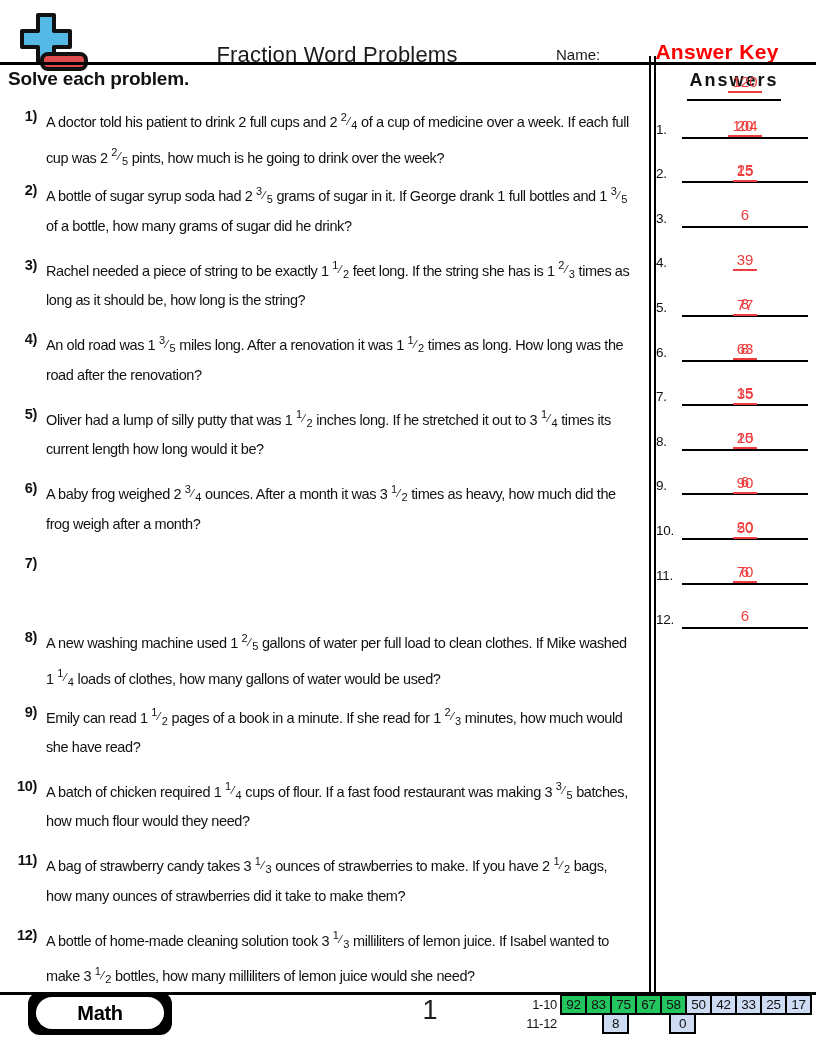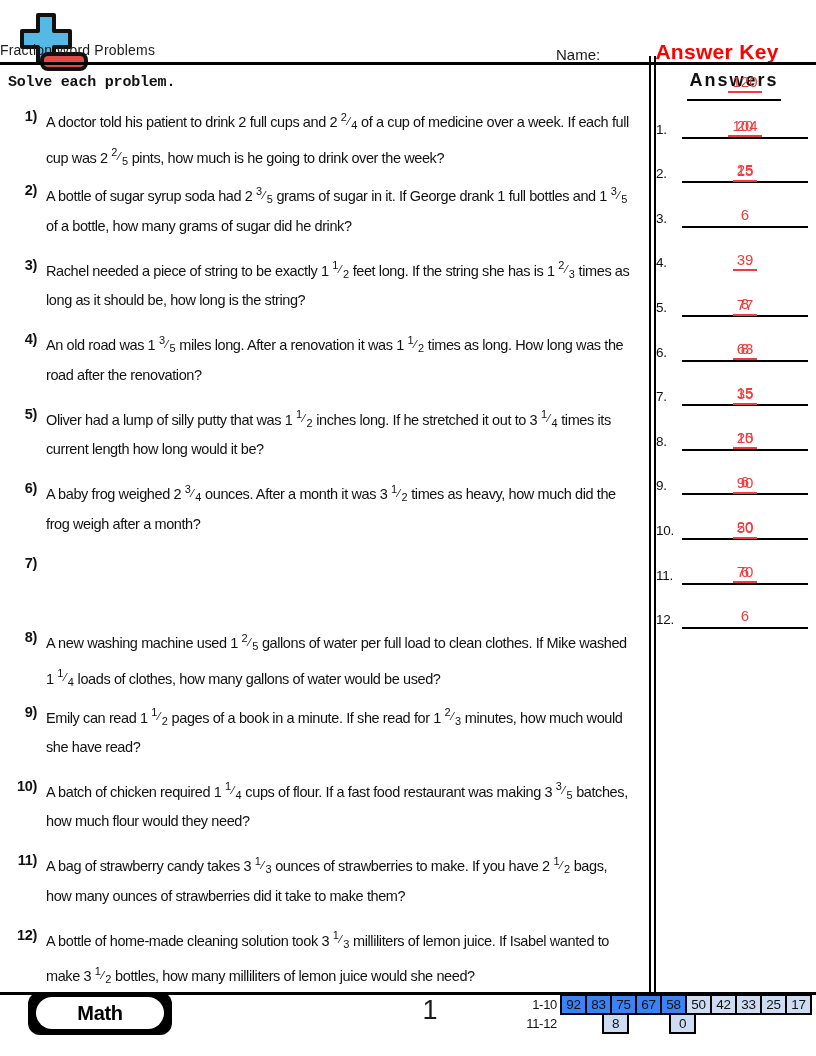--- a/index.html
+++ b/index.html
@@ -2,27 +2,27 @@
 <html style="--answer-key-red: #ff0000; --answer-red: #f03c3c; --score-shade: #cddcf3; --logo-blue: #55b9e5; --logo-red: #e14b4b;"><head>
 <meta charset="utf-8">
 <style>
   html,body{margin:0;padding:0;background:#fff;}
   .page{
     position:relative; width:816px; height:1056px; background:#fff; overflow:hidden;
     font-family:"Liberation Sans","DejaVu Sans",sans-serif; color:#111;
   }
   
   .logo{position:absolute; left:14px; top:10px; width:80px; height:64px;}
-  .worksheet-title{position:absolute; left:0; top:42px; width:650px; 
-    font-size:14px; letter-spacing:.2px; color:#1a1a1a;}
+  .worksheet-title{position:absolute; left:12px; top:42px; width:650px; text-align:center;
+    font-size:22px; letter-spacing:.2px; color:#1a1a1a;}
   .name-label{position:absolute; left:556px; top:46px; font-size:15px; color:#1a1a1a;}
   .answer-key{position:absolute; left:622px; top:40px; width:190px; text-align:center;
     font-size:21px; font-weight:700; color:var(--answer-key-red); letter-spacing:.3px;}
   .header-rule{position:absolute; left:0; top:62px; width:816px; height:3px; background:#000;}
-  .instruction{position:absolute; left:8px; top:74px; font-size:15px; font-weight:700; letter-spacing:-.2px;font-family:Liberation Mono, monospace;}
+  .instruction{position:absolute; left:8px; top:68px; font-size:19px; font-weight:700; letter-spacing:-.2px;}
   
   .problems{position:absolute; left:0; top:64px; width:649px; padding-top:35px; box-sizing:border-box;}
   .problem{height:74.45px; box-sizing:border-box; padding-top:4px; display:flex; align-items:flex-start;}
   .pnum{width:46px; min-width:46px; text-align:right; padding-right:9px; box-sizing:border-box;
     font-weight:700; font-size:14.5px; line-height:26.5px; letter-spacing:-.3px;}
   .ptext{flex:1; font-size:14.5px; line-height:26.5px; letter-spacing:-.4px; padding-right:16px;}
   .pfrac{white-space:nowrap;}
   .fr-n{font-size:11px; vertical-align:6.5px; letter-spacing:0;}
   .fr-s{font-size:11px; vertical-align:2px; margin:0 1px 0 1px;}
   .fr-d{font-size:11px; vertical-align:-2.5px; letter-spacing:0; margin-left:1px;}
@@ -46,21 +46,21 @@
   .math-pill{position:absolute; left:8px; top:5px; right:8px; bottom:6px; background:#fff; border-radius:16px;
     display:flex; align-items:center; justify-content:center; font-size:20px; font-weight:700; letter-spacing:-.3px; color:#000;}
   .site{position:absolute; left:182px; top:1007px; font-size:16px; letter-spacing:-.2px; color:#1a1a1a;}
   .page-num{position:absolute; left:400px; top:995px; width:60px; text-align:center; font-size:27px; color:#1a1a1a;}
   .score-grid{position:absolute; left:521px; top:994px;}
   .score-row{display:flex;}
   .score-row + .score-row{margin-top:-2px;gap:42px;}
   .score-label{width:41px; min-width:41px; text-align:right; padding-right:5px; box-sizing:border-box;
     font-size:13px; line-height:21px; letter-spacing:-.3px;}
   .score-cell{box-sizing:border-box; width:27px; height:21px; border:2px solid #000; margin-left:-2px;
-    font-size:13.5px; line-height:17px; text-align:center; background:#3b82f6; letter-spacing:-.3px;}
+    font-size:13.5px; line-height:17px; text-align:center; background:#22c55e; letter-spacing:-.3px;}
   .score-cell.shaded{background:var(--score-shade);}
 </style>
 </head>
 <body>
 
 <div class="page">
 
   <div class="logo">
     <svg width="80" height="64" viewBox="0 0 80 64">
       <path d="M24 5 h16 v16 h16 v16 h-16 v16 h-16 v-16 h-16 v-16 h16 z" fill="var(--logo-blue)" stroke="#111" stroke-width="4" stroke-linejoin="round"></path>

